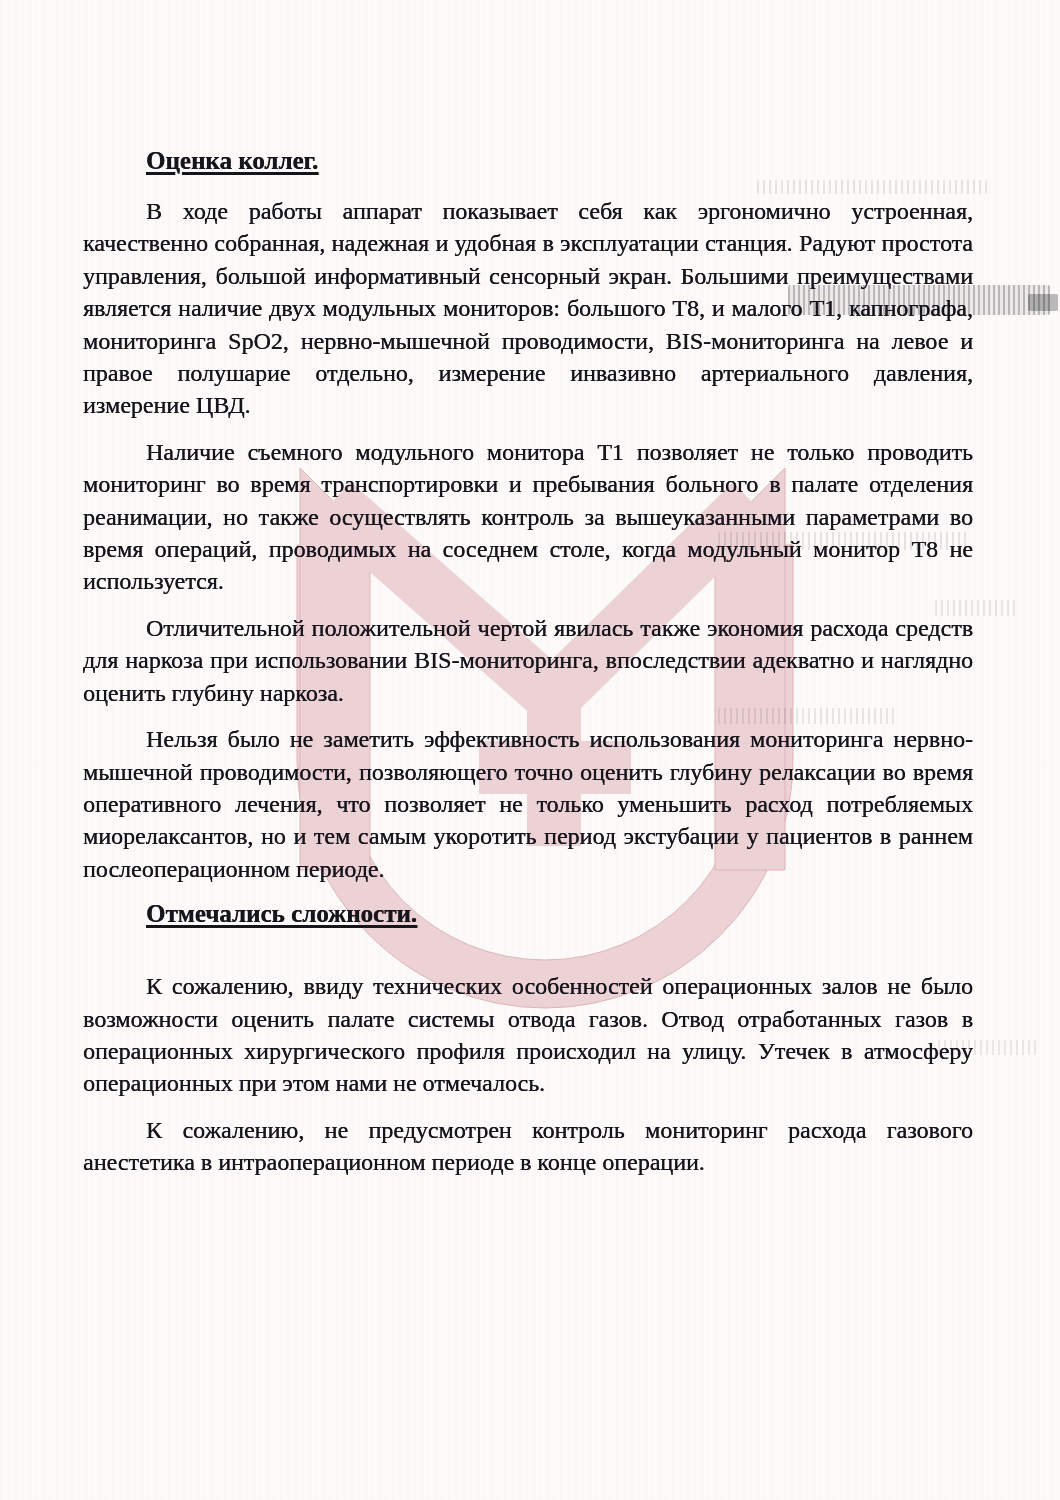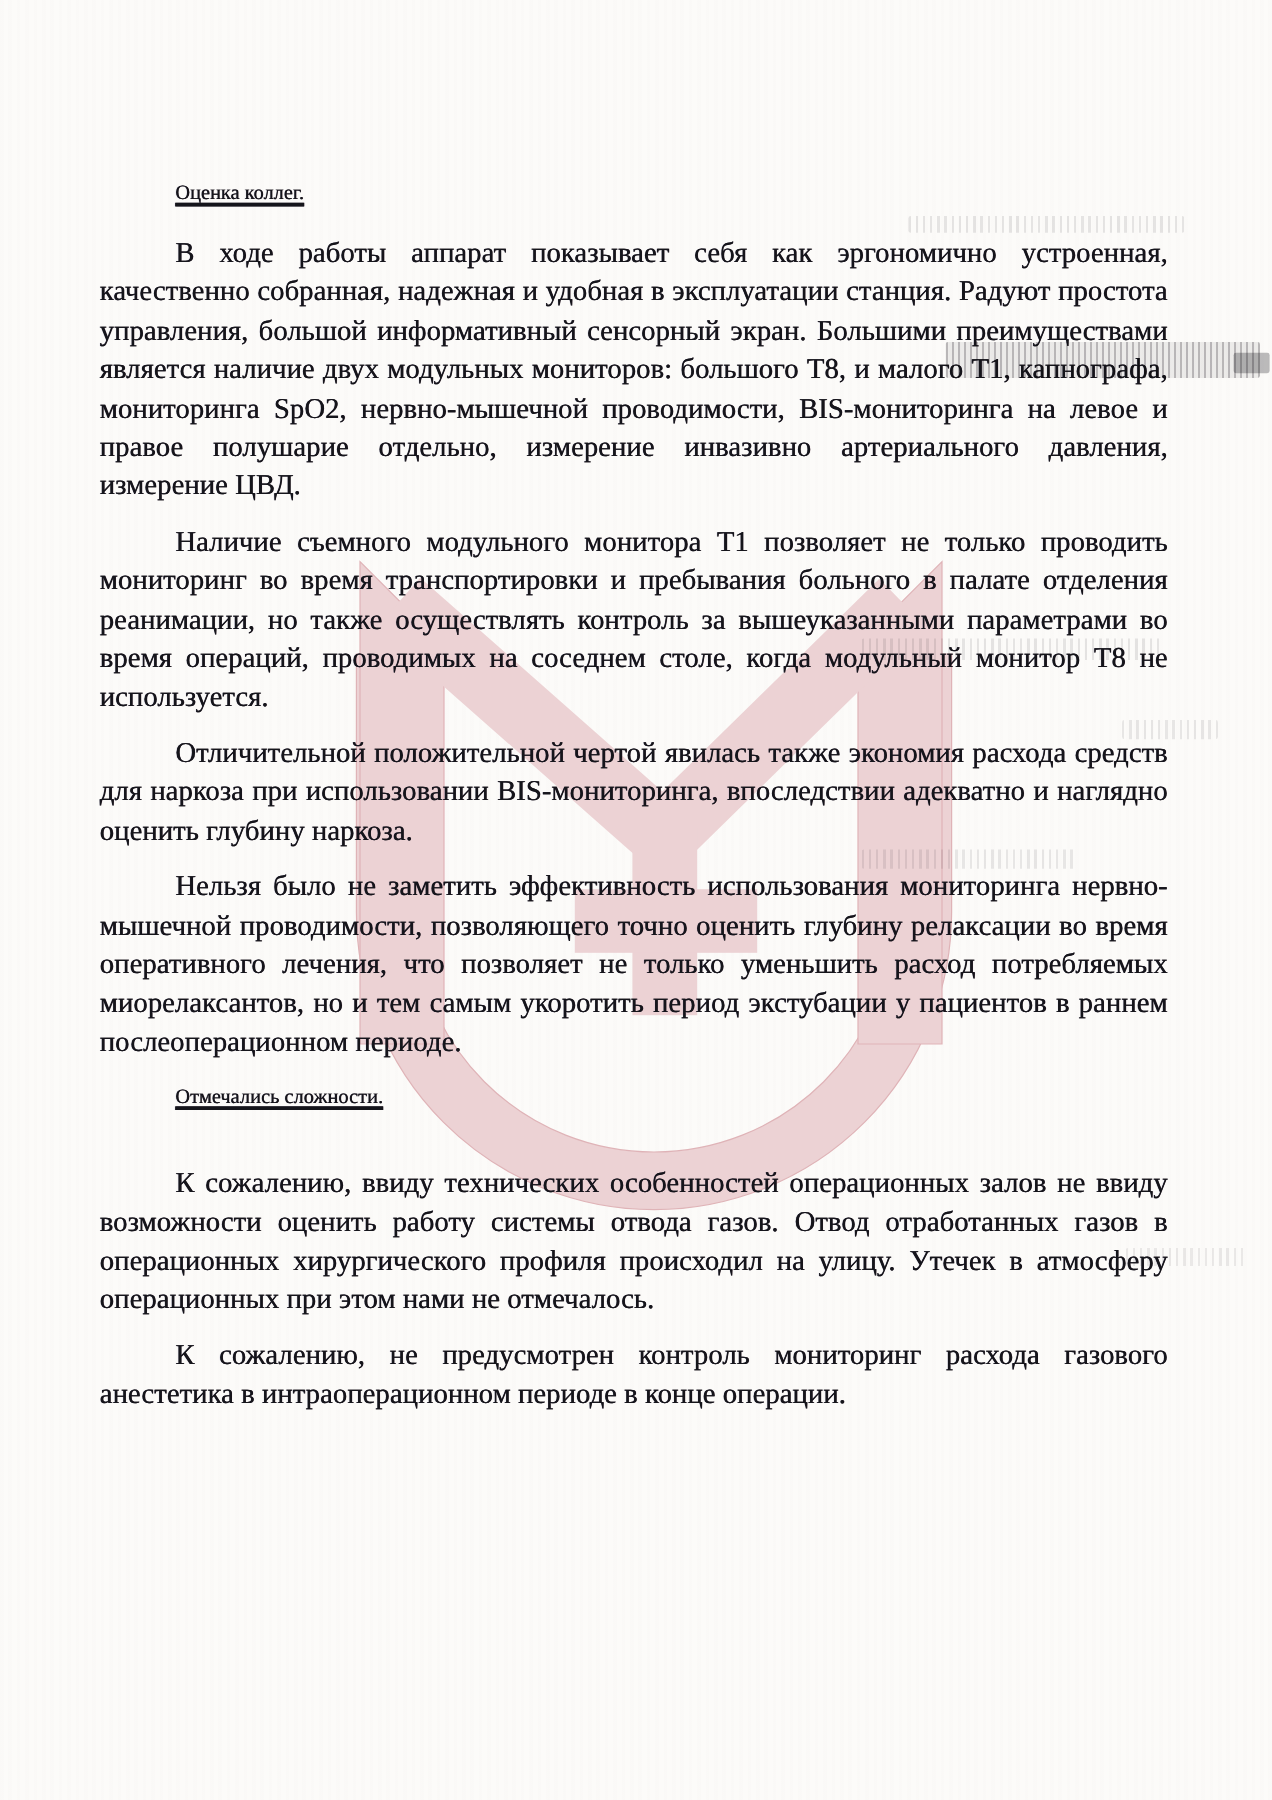--- a/index.html
+++ b/index.html
@@ -27,22 +27,22 @@
     color:#15151b;
     font-size:24px;line-height:32.4px;
     text-shadow:0.5px 0 0 rgba(130,40,70,0.10), -0.5px 0 0 rgba(40,40,140,0.10), 0.25px 0 0 currentColor;
   }
   .doc-para{
     margin:0 0 14px 0;
     text-align:justify;
     text-indent:63px;
   }
   .doc-heading{
-    font-size:17px;line-height:30px;
-    font-weight:400;
+    font-size:25px;line-height:30px;
+    font-weight:700;
     margin:0 0 19px 0;
     text-indent:63px;
     text-decoration:underline;
     text-decoration-thickness:2.5px;
     text-underline-offset:3px;
   }
   .doc-heading.second{
     margin-bottom:41px;
   }
   
@@ -97,17 +97,17 @@
   <div class="smudge faint s-e"></div>
   <div class="smudge faint s-g"></div>
 
   <div class="content" id="doc-body">
       <h2 class="doc-heading">Оценка коллег.</h2>
       <p class="doc-para">В ходе работы аппарат показывает себя как эргономично устроенная, качественно собранная, надежная и удобная в эксплуатации станция. Радуют простота управления, большой информативный сенсорный экран. Большими преимуществами является наличие двух модульных мониторов: большого Т8, и малого Т1, капнографа, мониторинга SpO2, нервно-мышечной проводимости, BIS-мониторинга на левое и правое полушарие отдельно, измерение инвазивно артериального давления, измерение ЦВД.</p>
       <p class="doc-para">Наличие съемного модульного монитора Т1 позволяет не только проводить мониторинг во время транспортировки и пребывания больного в палате отделения реанимации, но также осуществлять контроль за вышеуказанными параметрами во время операций, проводимых на соседнем столе, когда модульный монитор Т8 не используется.</p>
       <p class="doc-para">Отличительной положительной чертой явилась также экономия расхода средств для наркоза при использовании BIS-мониторинга, впоследствии адекватно и наглядно оценить глубину наркоза.</p>
       <p class="doc-para">Нельзя было не заметить эффективность использования мониторинга нервно-мышечной проводимости, позволяющего точно оценить глубину релаксации во время оперативного лечения, что позволяет не только уменьшить расход потребляемых миорелаксантов, но и тем самым укоротить период экстубации у пациентов в раннем послеоперационном периоде.</p>
       <h2 class="doc-heading second">Отмечались сложности.</h2>
-      <p class="doc-para">К сожалению, ввиду технических особенностей операционных залов не ввиду возможности оценить работу системы отвода газов. Отвод отработанных газов в операционных хирургического профиля происходил на улицу. Утечек в атмосферу операционных при этом нами не отмечалось.</p>
+      <p class="doc-para">К сожалению, ввиду технических особенностей операционных залов не было возможности оценить палате системы отвода газов. Отвод отработанных газов в операционных хирургического профиля происходил на улицу. Утечек в атмосферу операционных при этом нами не отмечалось.</p>
       <p class="doc-para">К сожалению, не предусмотрен контроль мониторинг расхода газового анестетика в интраоперационном периоде в конце операции.</p>
     </div>
 
 </div>
 
 </body></html>

